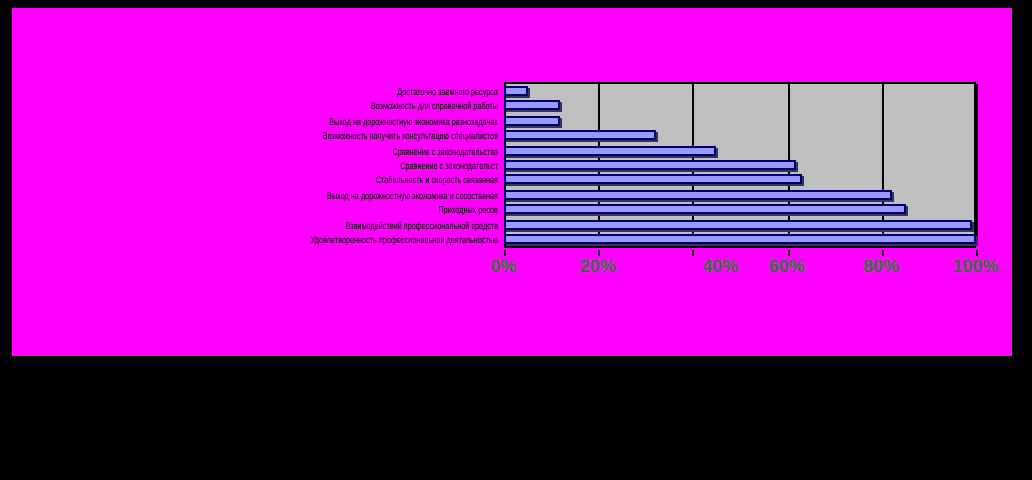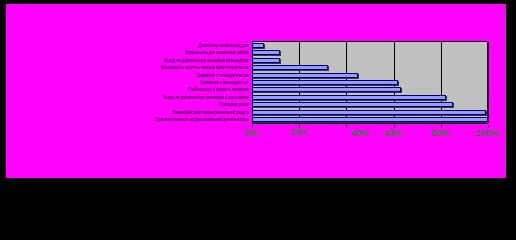--- a/index.html
+++ b/index.html
@@ -124,25 +124,25 @@
           <div class="track">
             <div class="bar" title="100%" style="width: 236px; background: rgb(153, 153, 255); border-color: rgb(0, 0, 102);"></div>
           </div>
         </div>
       </div>
 
     <div id="axis">
         <div class="tick" style="left: 0px;"></div>
         <div class="tlab" style="left: 0px;">0%</div>
         <div class="tick" style="left: 47.2px;"></div>
-        <div class="tlab" style="left: 47.2px; font-family: Liberation Mono, monospace;">20%</div>
+        <div class="tlab" style="left: 47.2px;">20%</div>
         <div class="tick" style="left: 94.4px;"></div>
         <div class="tlab" style="left: 94.4px; margin-left: 14px;">40%</div>
         <div class="tick" style="left: 141.6px;"></div>
-        <div class="tlab" style="left: 141.6px;">43%</div>
+        <div class="tlab" style="left: 141.6px;">60%</div>
         <div class="tick" style="left: 188.8px;"></div>
         <div class="tlab" style="left: 188.8px;">80%</div>
         <div class="tick" style="left: 236px;"></div>
         <div class="tlab" style="left: 236px;">100%</div>
       </div>
 
   </div>
 </div>
 
 </body></html>

